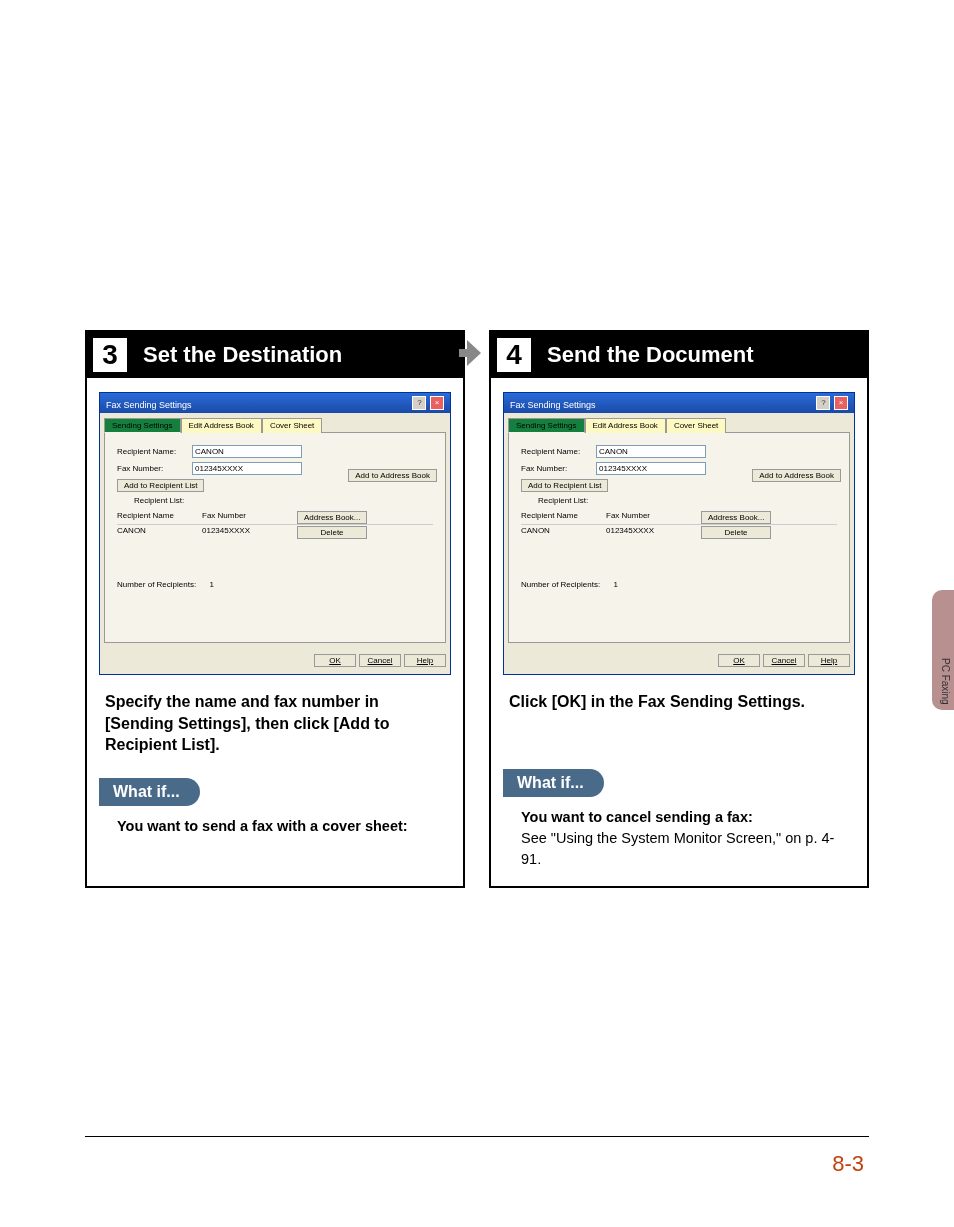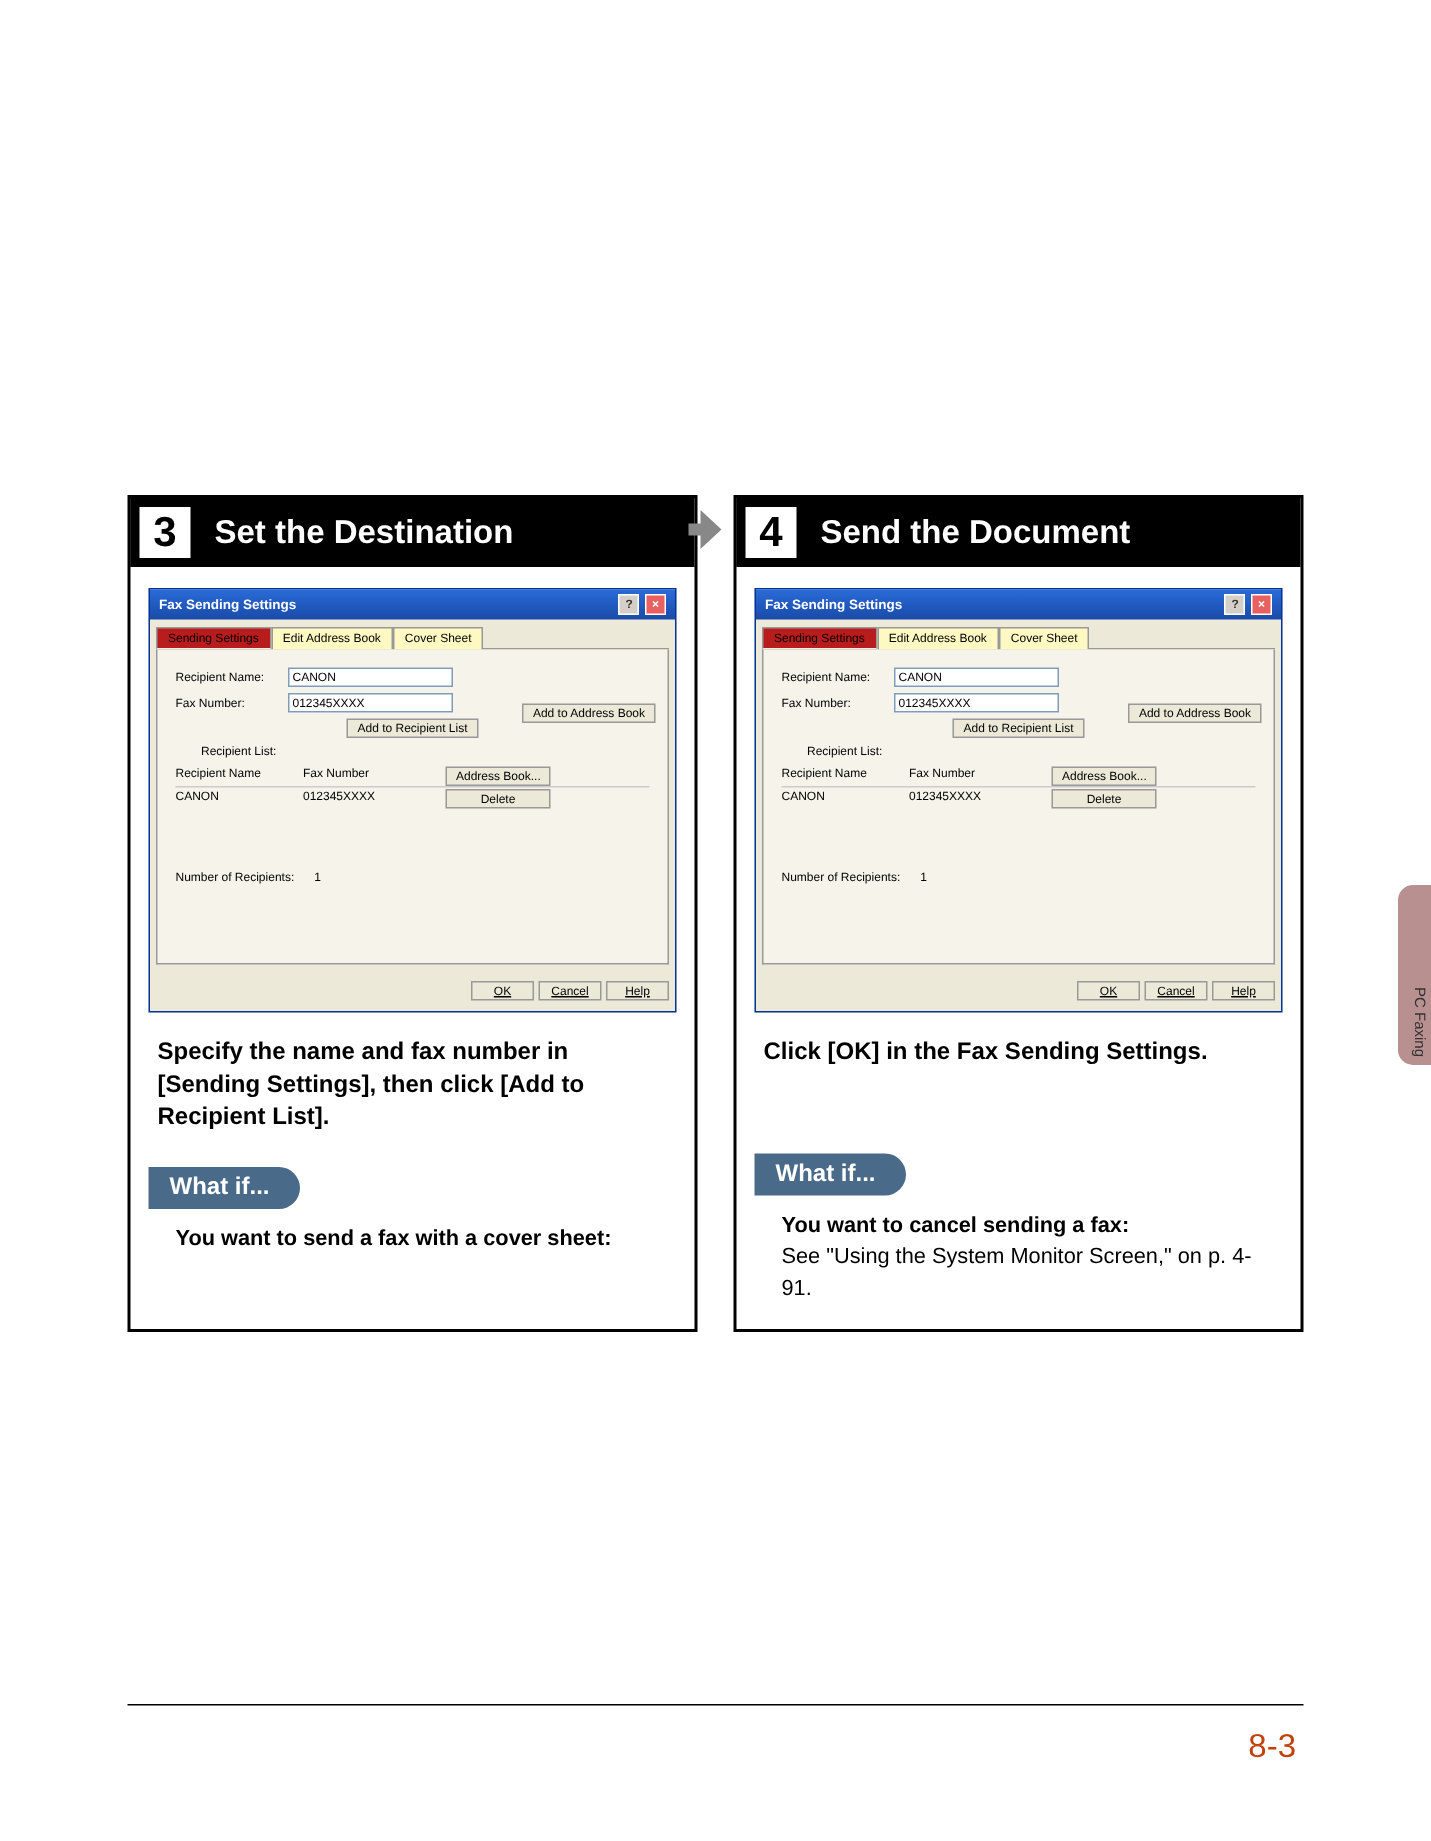--- a/index.html
+++ b/index.html
@@ -79,25 +79,25 @@
   }
   .dialog {
     margin: 14px 12px 10px 12px;
     border: 1px solid #003399;
     font-size: 9px;
     background: #ece9d8;
   }
   .dialog-title {
     background: linear-gradient(to bottom, #2a6bd8, #1a4aa8);
     color: #fff;
-    font-weight: 700;
+    font-weight: 400;
     padding: 3px 6px;
     display: flex;
     justify-content: space-between;
-    align-items: center;
+    align-items: flex-end;
   }
   .title-icons span {
     display: inline-block;
     width: 14px; height: 14px;
     background: #d4d0c8;
     border: 1px solid #fff;
     font-size: 8px;
     text-align: center;
     line-height: 12px;
     color: #333;
@@ -113,21 +113,21 @@
   }
   .tab {
     padding: 2px 7px;
     border: 1px solid #999;
     border-bottom: none;
     background: #fef9c3;
     position: relative;
     top: 1px;
   }
   .tab.active {
-    background: #b91c1c;
+    background: #15803d;
     border-bottom: 1px solid #f5f3ea;
   }
   .tab-content {
     border: 1px solid #999;
     border-top: none;
     background: #f5f3ea;
     padding: 12px;
     min-height: 210px;
     position: relative;
   }
@@ -238,21 +238,20 @@
     position: absolute;
     right: 8px;
     top: 36px;
     display: flex;
     flex-direction: column;
     gap: 3px;
     align-items: flex-start;
   }
   .add-recip-row {
     display: flex;
-    justify-content: center;
     margin-top: 2px;
     margin-bottom: 4px;
   }
   .label-recip-list { font-size: 8px; margin-top: 4px; margin-left: 17px; }
 </style>
 </head>
 <body>
 
 <div class="content">
 

